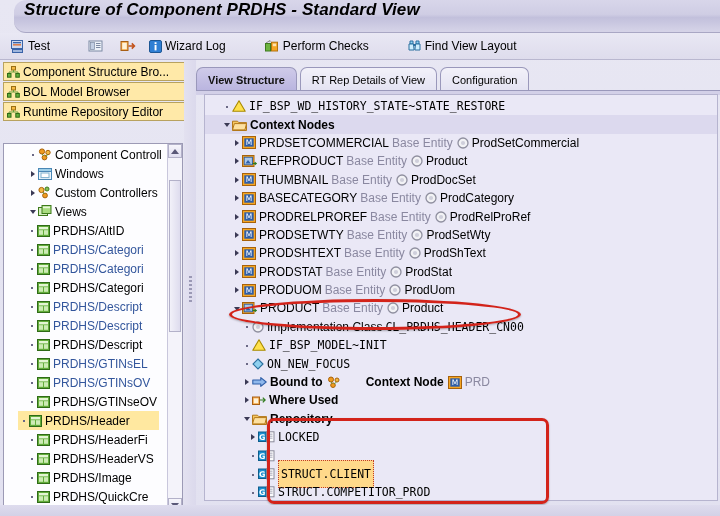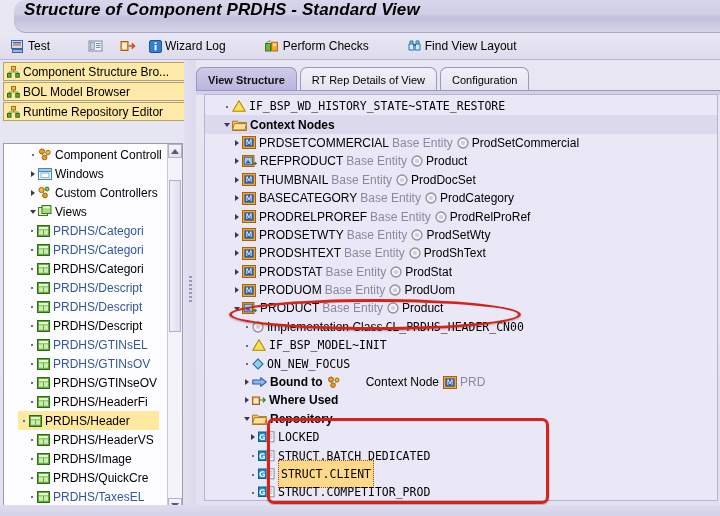--- a/index.html
+++ b/index.html
@@ -314,20 +314,32 @@
           <div class="trow ind2">
             <span class="bullet"></span>
             <span class="ic">
               <svg width="13" height="12" viewBox="0 0 13 12">
                 <rect x="0.5" y="0.5" width="12" height="11" fill="#63ad3b" stroke="#2f6b17"></rect>
                 <rect x="2" y="2" width="9" height="2.4" fill="#e4f5d4"></rect>
                 <rect x="2" y="5.2" width="4" height="4.6" fill="#cdebb5"></rect>
                 <rect x="7" y="5.2" width="4" height="4.6" fill="#cdebb5"></rect>
               </svg>
             </span>
+            <span class="lab">PRDHS/AltID</span>
+          </div>
+          <div class="trow ind2">
+            <span class="bullet"></span>
+            <span class="ic">
+              <svg width="13" height="12" viewBox="0 0 13 12">
+                <rect x="0.5" y="0.5" width="12" height="11" fill="#63ad3b" stroke="#2f6b17"></rect>
+                <rect x="2" y="2" width="9" height="2.4" fill="#e4f5d4"></rect>
+                <rect x="2" y="5.2" width="4" height="4.6" fill="#cdebb5"></rect>
+                <rect x="7" y="5.2" width="4" height="4.6" fill="#cdebb5"></rect>
+              </svg>
+            </span>
             <span class="lab blue">PRDHS/Categori</span>
           </div>
           <div class="trow ind2">
             <span class="bullet"></span>
             <span class="ic">
               <svg width="13" height="12" viewBox="0 0 13 12">
                 <rect x="0.5" y="0.5" width="12" height="11" fill="#63ad3b" stroke="#2f6b17"></rect>
                 <rect x="2" y="2" width="9" height="2.4" fill="#e4f5d4"></rect>
                 <rect x="2" y="5.2" width="4" height="4.6" fill="#cdebb5"></rect>
                 <rect x="7" y="5.2" width="4" height="4.6" fill="#cdebb5"></rect>
@@ -412,43 +424,43 @@
             <span class="ic">
               <svg width="13" height="12" viewBox="0 0 13 12">
                 <rect x="0.5" y="0.5" width="12" height="11" fill="#63ad3b" stroke="#2f6b17"></rect>
                 <rect x="2" y="2" width="9" height="2.4" fill="#e4f5d4"></rect>
                 <rect x="2" y="5.2" width="4" height="4.6" fill="#cdebb5"></rect>
                 <rect x="7" y="5.2" width="4" height="4.6" fill="#cdebb5"></rect>
               </svg>
             </span>
             <span class="lab">PRDHS/GTINseOV</span>
           </div>
+          <div class="trow ind2 sel">
+            <span class="bullet"></span>
+            <span class="ic">
+              <svg width="13" height="12" viewBox="0 0 13 12">
+                <rect x="0.5" y="0.5" width="12" height="11" fill="#63ad3b" stroke="#2f6b17"></rect>
+                <rect x="2" y="2" width="9" height="2.4" fill="#e4f5d4"></rect>
+                <rect x="2" y="5.2" width="4" height="4.6" fill="#cdebb5"></rect>
+                <rect x="7" y="5.2" width="4" height="4.6" fill="#cdebb5"></rect>
+              </svg>
+            </span>
+            <span class="lab">PRDHS/Header</span>
+          </div>
           <div class="trow ind2">
             <span class="bullet"></span>
             <span class="ic">
               <svg width="13" height="12" viewBox="0 0 13 12">
                 <rect x="0.5" y="0.5" width="12" height="11" fill="#63ad3b" stroke="#2f6b17"></rect>
                 <rect x="2" y="2" width="9" height="2.4" fill="#e4f5d4"></rect>
                 <rect x="2" y="5.2" width="4" height="4.6" fill="#cdebb5"></rect>
                 <rect x="7" y="5.2" width="4" height="4.6" fill="#cdebb5"></rect>
               </svg>
             </span>
             <span class="lab">PRDHS/HeaderFi</span>
-          </div>
-          <div class="trow ind2 sel">
-            <span class="bullet"></span>
-            <span class="ic">
-              <svg width="13" height="12" viewBox="0 0 13 12">
-                <rect x="0.5" y="0.5" width="12" height="11" fill="#63ad3b" stroke="#2f6b17"></rect>
-                <rect x="2" y="2" width="9" height="2.4" fill="#e4f5d4"></rect>
-                <rect x="2" y="5.2" width="4" height="4.6" fill="#cdebb5"></rect>
-                <rect x="7" y="5.2" width="4" height="4.6" fill="#cdebb5"></rect>
-              </svg>
-            </span>
-            <span class="lab">PRDHS/Header</span>
           </div>
           <div class="trow ind2">
             <span class="bullet"></span>
             <span class="ic">
               <svg width="13" height="12" viewBox="0 0 13 12">
                 <rect x="0.5" y="0.5" width="12" height="11" fill="#63ad3b" stroke="#2f6b17"></rect>
                 <rect x="2" y="2" width="9" height="2.4" fill="#e4f5d4"></rect>
                 <rect x="2" y="5.2" width="4" height="4.6" fill="#cdebb5"></rect>
                 <rect x="7" y="5.2" width="4" height="4.6" fill="#cdebb5"></rect>
               </svg>
@@ -766,21 +778,21 @@
             </span>
             <span class="lab" style="font-weight: bold;">Bound to</span>
             <span class="ic" style="margin-left: 4px;">
               <svg width="15" height="13" viewBox="0 0 15 13">
                 <circle cx="4" cy="3.5" r="2.5" fill="#f09a1f" stroke="#a8620a"></circle>
                 <circle cx="10" cy="4" r="2" fill="#f4b942" stroke="#a8620a"></circle>
                 <circle cx="6" cy="9.2" r="2.3" fill="#f09a1f" stroke="#a8620a"></circle>
                 <path d="M4 6 L5.6 7.5 M9.6 6 L7 8" stroke="#6b9b3a"></path>
               </svg>
             </span>
-            <span class="lab" style="font-weight: normal; margin-left: 24px;">Context Node</span>
+            <span class="lab" style="font-weight: bold; margin-left: 24px;">Context Node</span>
             <span class="ic" style="margin-left: 4px;">
               <svg width="14" height="13" viewBox="0 0 14 13">
                 <rect x="0.5" y="0.5" width="13" height="12" fill="#f5a623" stroke="#a8620a"></rect>
                 <rect x="2.3" y="2.3" width="9.4" height="8.4" fill="#2f5fa8"></rect>
                 <text x="7" y="9" font-size="7.5" fill="#ffffff" text-anchor="middle" font-family="DejaVu Sans, sans-serif">M</text>
               </svg>
             </span>
             <span class="lab dim">PRD</span>
           </div>
           <div class="crow c2">
@@ -819,21 +831,20 @@
           <div class="crow c3">
             <span class="bullet"></span>
             <span class="ic">
               <svg width="17" height="12" viewBox="0 0 17 12">
                 <rect x="0.5" y="1" width="7.5" height="9.5" fill="#1b8fd0" stroke="#0d5d8c"></rect>
                 <text x="4.2" y="8.6" font-size="7.8" fill="#ffffff" text-anchor="middle" font-family="DejaVu Sans, sans-serif" font-weight="bold">G</text>
                 <rect x="8.5" y="0.8" width="7.5" height="10" fill="#fbfbfd" stroke="#8a8a9a"></rect>
                 <path d="M10 3.2 h4.5 M10 5.2 h4.5 M10 7.2 h4.5" stroke="#a8a8b8"></path>
               </svg>
             </span>
-            <span class="lab mono">STRUCT.BATCH_DEDICATED</span>
           </div>
           <div class="crow c3">
             <span class="bullet"></span>
             <span class="ic">
               <svg width="17" height="12" viewBox="0 0 17 12">
                 <rect x="0.5" y="1" width="7.5" height="9.5" fill="#1b8fd0" stroke="#0d5d8c"></rect>
                 <text x="4.2" y="8.6" font-size="7.8" fill="#ffffff" text-anchor="middle" font-family="DejaVu Sans, sans-serif" font-weight="bold">G</text>
                 <rect x="8.5" y="0.8" width="7.5" height="10" fill="#fbfbfd" stroke="#8a8a9a"></rect>
                 <path d="M10 3.2 h4.5 M10 5.2 h4.5 M10 7.2 h4.5" stroke="#a8a8b8"></path>
               </svg>

